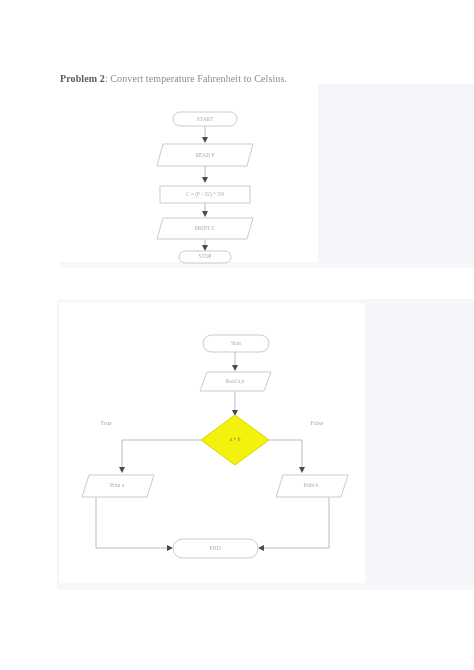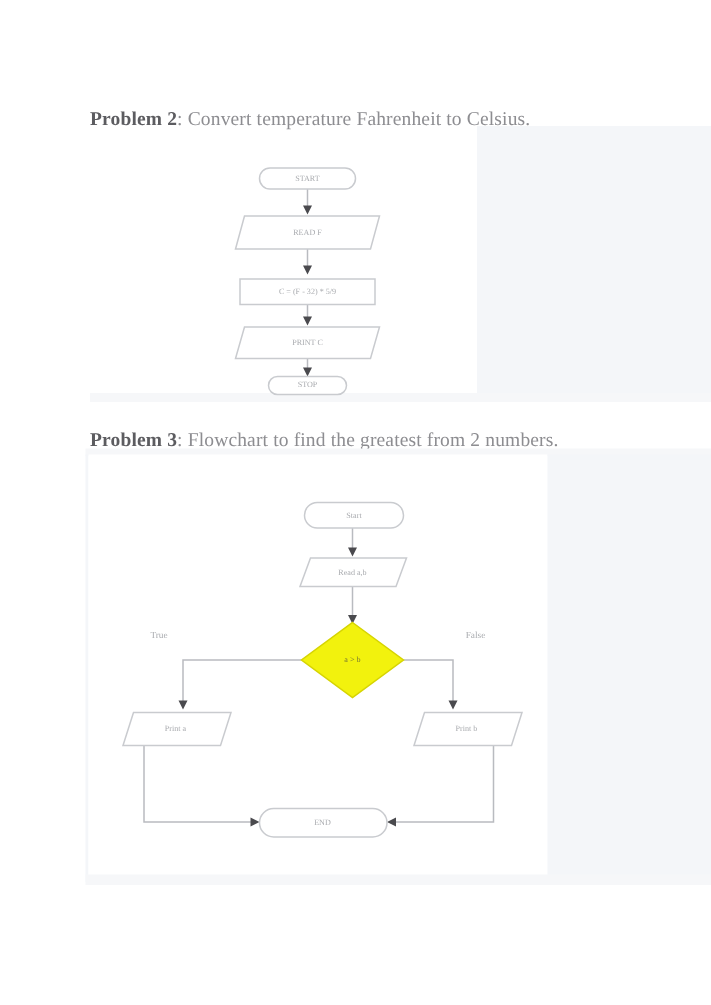--- a/index.html
+++ b/index.html
@@ -21,21 +21,21 @@
     left: 0; top: 0;
     width: 474px;
     height: 670px;
     background: #ffffff;
   }
 
   
   .heading {
     position: absolute;
     font-family: "Liberation Serif", serif;
-    font-size: 13px;
+    font-size: 10px;
     line-height: 9px;
     color: #8d8d91;
     white-space: nowrap;
     letter-spacing: 0.1px;
   }
   .heading .lead {
     font-weight: bold;
     color: #5c5c60;
   }
 
@@ -144,23 +144,20 @@
       <polygon class="shape-fill shape-stroke" points="103,134 193,134 187,155 97,155"></polygon>
       <text class="node-label" x="145" y="144.5">PRINT C</text>
     </g>
 
     <g>
       <rect class="shape-fill shape-stroke" x="119" y="167" width="52" height="12" rx="6" ry="6"></rect>
       <text class="node-label" x="145" y="173">STOP</text>
     </g>
   </svg>
 
-  <div class="heading" id="heading-2">
-    <span class="lead">Problem 3</span><span>: Flowchart to find the greatest from 2 numbers.</span>
-  </div>
 
   <div class="panel-shade" id="panel-2-topstrip"></div>
   <div class="panel-shade" id="panel-2-left"></div>
   <div class="panel" id="panel-2-white"></div>
   <div class="panel-shade" id="panel-2-right"></div>
   <div class="panel-shade" id="panel-2-bottomstrip"></div>
 
   <svg id="flow-2" width="306" height="285" viewBox="0 0 306 285">
 
     <line class="connector" x1="176" y1="48" x2="176" y2="65"></line>

